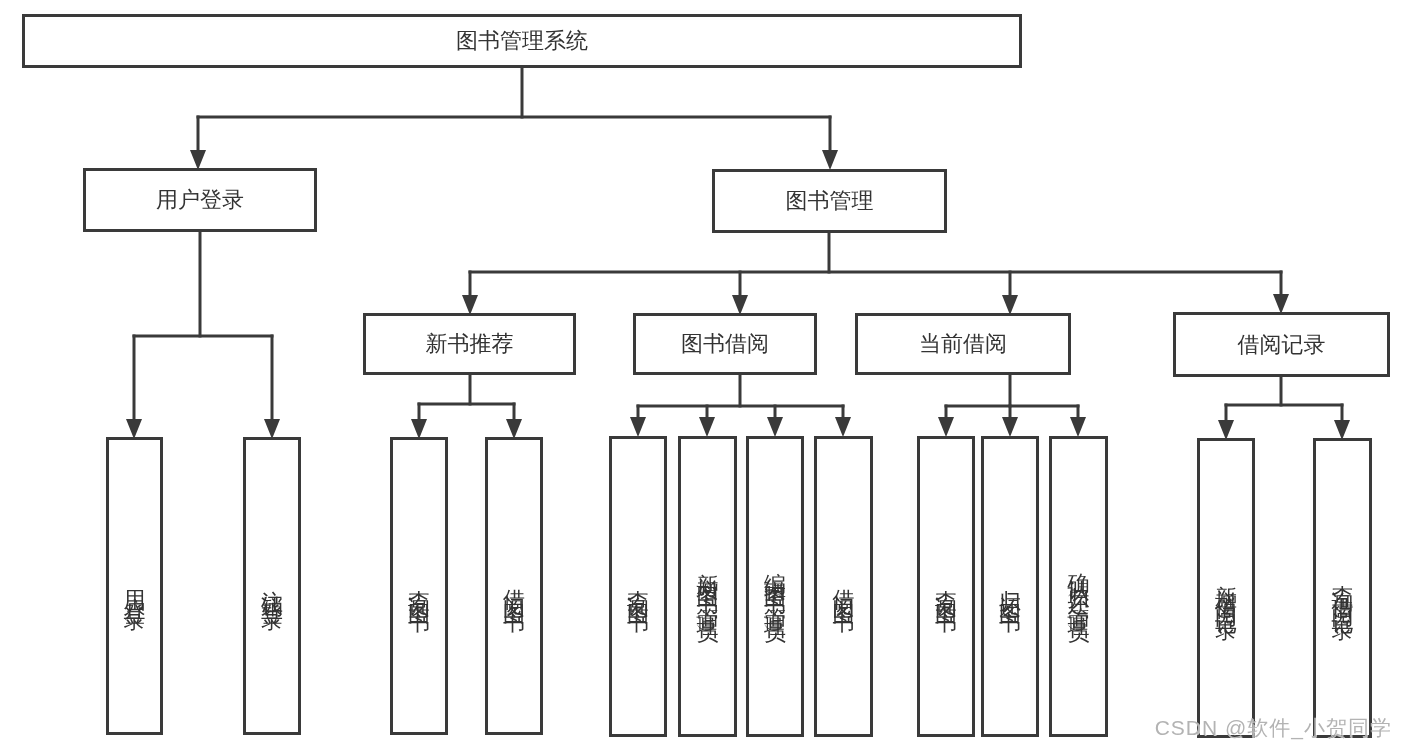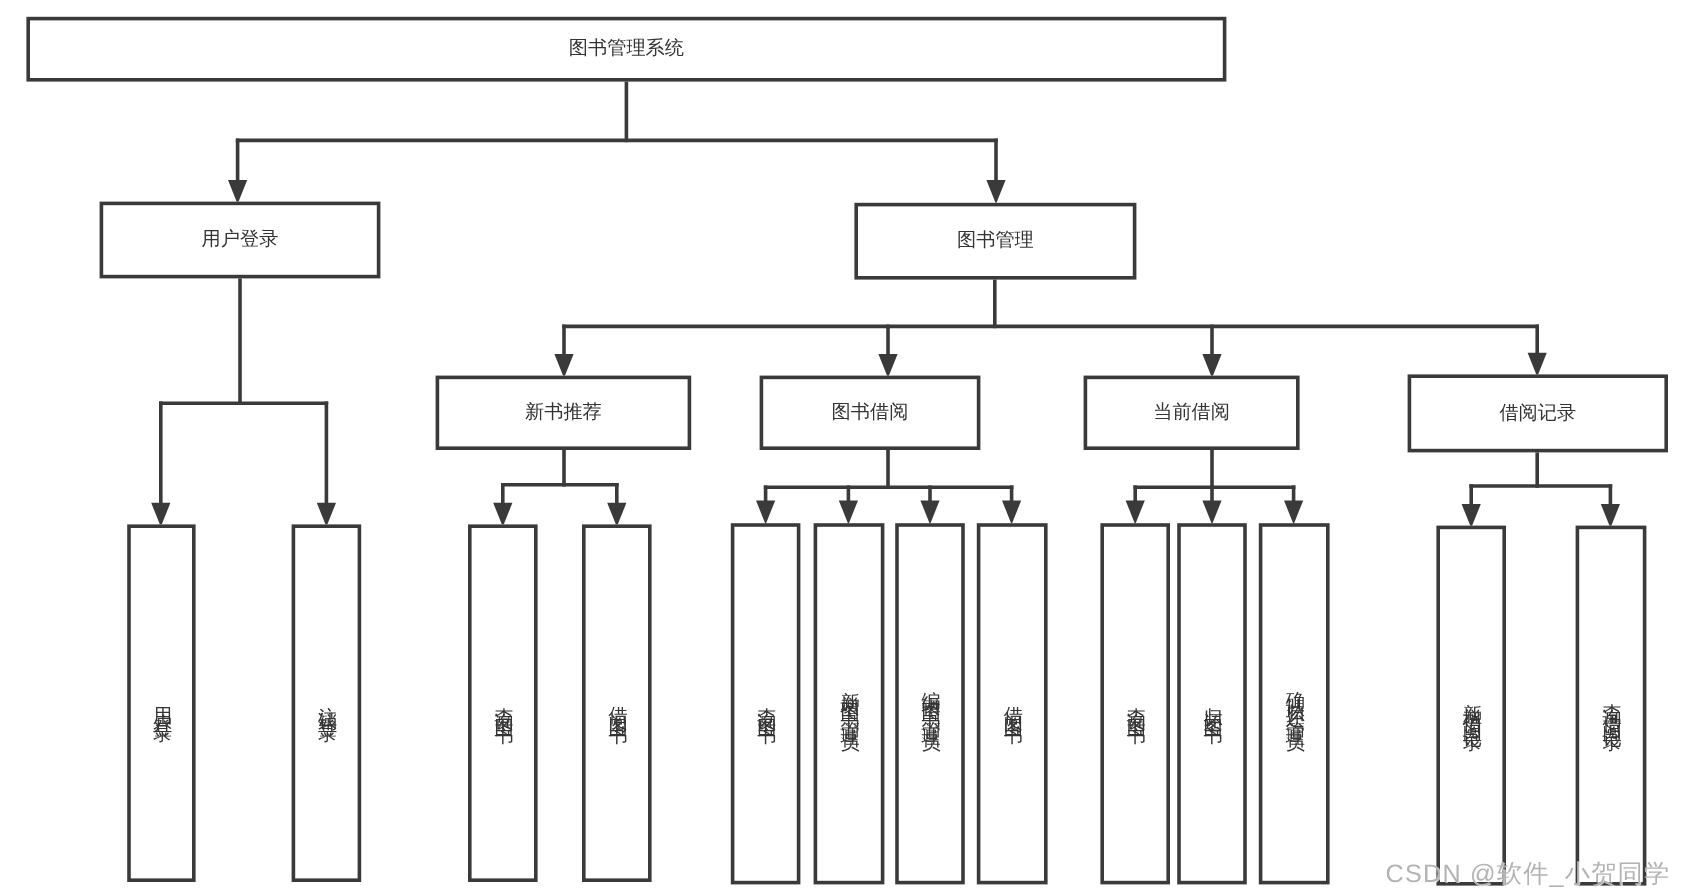--- a/index.html
+++ b/index.html
@@ -36,21 +36,21 @@
   }
   .node {
     position: absolute;
     box-sizing: border-box;
     border: 3px solid var(--line);
     background: var(--background);
     color: var(--text);
     display: flex;
     align-items: center;
     justify-content: center;
-    font-size: 16px;
+    font-size: 22px;
     line-height: 1;
     text-align: left;
     white-space: nowrap;
   }
   .node.v {
     writing-mode: vertical-rl;
     letter-spacing: 0.32em;
     white-space: normal;
   }
   .watermark {
@@ -131,21 +131,21 @@
     <polygon points="1334,420 1350,420 1342,440"></polygon>
   </svg>
 
   <div class="node" style="left:22px; top:14px; width:1000px; height:54px;">图书管理系统</div>
 
   <div class="node" style="left:83px; top:168px; width:234px; height:64px;">用户登录</div>
   <div class="node" style="left:363px; top:313px; width:213px; height:62px;">新书推荐</div>
 
   <div class="node" style="left:712px; top:169px; width:235px; height:64px;">图书管理</div>
   <div class="node" style="left:633px; top:313px; width:184px; height:62px;">图书借阅</div>
-  <div class="node" style="left:903px; top:313px; width:180px; height:62px;">当前借阅</div>
+  <div class="node" style="left:855px; top:313px; width:216px; height:62px;">当前借阅</div>
   <div class="node" style="left:1173px; top:312px; width:217px; height:65px;">借阅记录</div>
 
   <div class="node v" style="left:106px; top:437px; width:57px; height:298px;">用户登录</div>
   <div class="node v" style="left:243px; top:437px; width:58px; height:298px;">注销登录</div>
 
   <div class="node v" style="left:390px; top:437px; width:58px; height:298px;">查询图书</div>
   <div class="node v" style="left:485px; top:437px; width:58px; height:298px;">借阅图书</div>
 
   <div class="node v" style="left:609px; top:436px; width:58px; height:301px;">查询图书</div>
   <div class="node v" style="left:678px; top:436px; width:59px; height:301px;">新增图书（管理员）</div>

